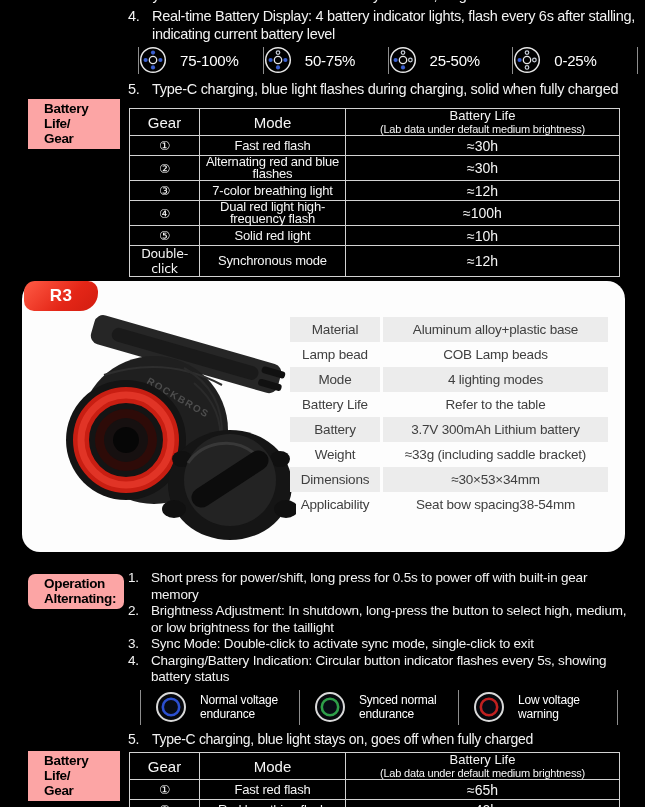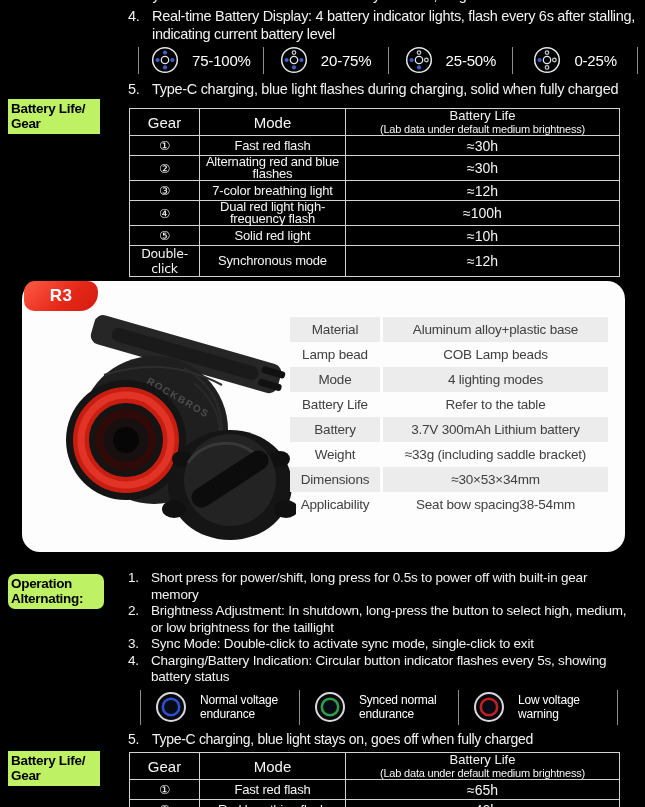--- a/index.html
+++ b/index.html
@@ -12,26 +12,26 @@
   
   .li { position:absolute; display:flex; font-size:14.5px; line-height:18px; letter-spacing:-0.3px; color:#f2f2f2; }
   .li .num { width:24px; flex:none; }
   .li .txt { flex:1; }
 
   
   .levels { position:absolute; left:138px; top:41px; width:500px; height:38px;
             display:flex; align-items:center; }
   .vdiv { width:1px; background:#8d8d8d; flex:none; }
   .levels .vdiv { height:27px; }
-  .level-group { flex:1; display:flex; align-items:center; justify-content:center; gap:13px; }
+  .level-group { flex:1; display:flex; align-items:center; justify-content:flex-start; gap:13px; }
   .level-label { font-size:15px; letter-spacing:-0.2px; }
 
   
-  .wlabel { position:absolute; left:8px; width:92px; background:#bef264; color:#000;
-            font-size:13.5px; font-weight:bold; line-height:15px; padding:2px 3px 3px; letter-spacing:-0.3px; }
+  .wlabel { position:absolute; left:28px; width:92px; background:#fca5a5; color:#000;
+            font-size:13.5px; font-weight:bold; line-height:15px; padding:2px 16px 3px; letter-spacing:-0.3px; }
 
   
   .btable { position:absolute; left:129px; width:491px; border-collapse:collapse; table-layout:fixed;
             color:#f5f5f5; }
   .btable th, .btable td { border:1px solid #d2d2d2; text-align:center; vertical-align:middle; padding:0 2px; font-weight:normal; }
   .btable th { font-size:15px; }
   .bl-title { display:block; font-size:13px; line-height:14px; }
   .bl-sub { display:block; font-size:11px; line-height:12px; letter-spacing:-0.2px; }
   .gear-cell { font-family:"DejaVu Sans","Liberation Sans",sans-serif; font-size:12.5px; letter-spacing:-0.3px; }
   .mode-cell { font-size:13px; line-height:12px; letter-spacing:-0.2px; }
@@ -98,21 +98,21 @@
 
     <div class="level-group">
       <svg width="28" height="28" viewBox="0 0 28 28">
         <circle cx="14" cy="14" r="12.3" fill="none" stroke="#e6e6e6" stroke-width="1.5"></circle>
         <circle cx="14" cy="14" r="3.7" fill="none" stroke="#e6e6e6" stroke-width="1.3"></circle>
         <circle cx="14" cy="6.6" r="1.8" fill="none" stroke="#c9d0da" stroke-width="1.2"></circle>
         <circle cx="21.4" cy="14" r="2.1" fill="#3a5fd0"></circle>
         <circle cx="14" cy="21.4" r="2.1" fill="#3a5fd0"></circle>
         <circle cx="6.6" cy="14" r="2.1" fill="#3a5fd0"></circle>
       </svg>
-      <span class="level-label">20-75%</span>
+      <span class="level-label">50-75%</span>
     </div>
     <div class="vdiv"></div>
 
     <div class="level-group">
       <svg width="28" height="28" viewBox="0 0 28 28">
         <circle cx="14" cy="14" r="12.3" fill="none" stroke="#e6e6e6" stroke-width="1.5"></circle>
         <circle cx="14" cy="14" r="3.7" fill="none" stroke="#e6e6e6" stroke-width="1.3"></circle>
         <circle cx="14" cy="6.6" r="1.8" fill="none" stroke="#c9d0da" stroke-width="1.2"></circle>
         <circle cx="21.4" cy="14" r="1.8" fill="none" stroke="#c9d0da" stroke-width="1.2"></circle>
         <circle cx="14" cy="21.4" r="2.1" fill="#3a5fd0"></circle>

